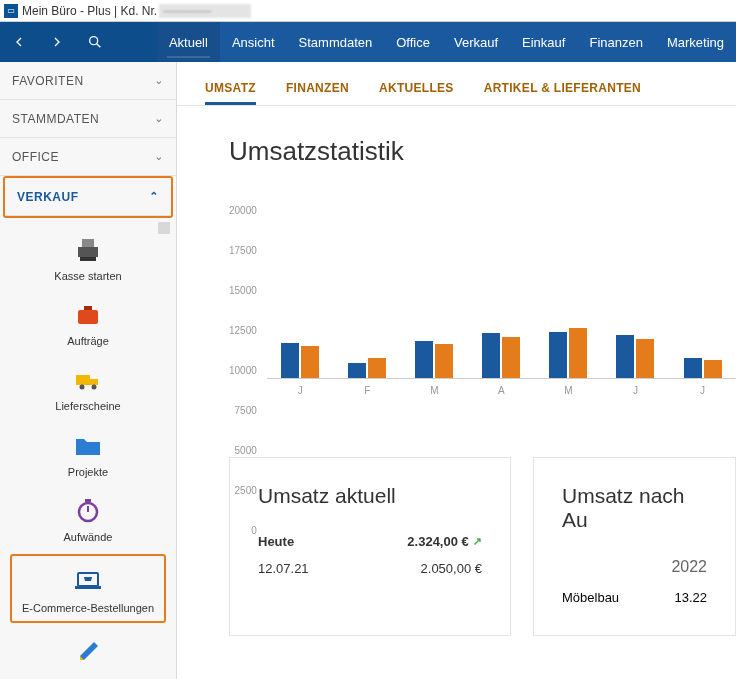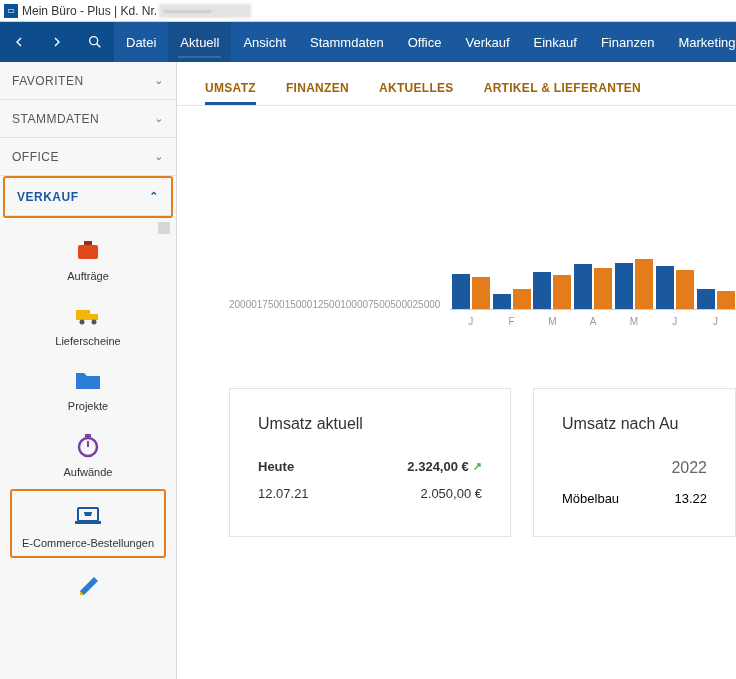--- a/index.html
+++ b/index.html
@@ -40,37 +40,37 @@
 .main { flex: 1; background: #fff; overflow: hidden; }
 .tabs { height: 44px; border-bottom: 1px solid #e5e5e5; display: flex; align-items: flex-end; padding: 0 28px; gap: 30px; }
 .tab { font-size: 12px; font-weight: 600; color: #a16207; padding-bottom: 10px; cursor: pointer; white-space: nowrap; letter-spacing: .3px; }
 .tab.active { border-bottom: 3px solid #1a599e; padding-bottom: 7px; }
 
 .content { padding: 30px 0 0 52px; }
 h1.page-title { font-size: 26px; font-weight: 300; color: #333; margin-bottom: 38px; }
 
 
 .chart-area { display: flex; height: 200px; }
-.y-axis { display: flex; justify-content: space-between; align-items: flex-end; height: 174px; padding-right: 10px; font-size: 10px; color: #999; }
+.y-axis { display: flex; flex-direction: column; align-items: flex-end; height: 174px; padding-right: 10px; font-size: 10px; color: #999; gap: 29px; }
 .plot-wrap { flex: 1; position: relative; }
 .plot { position: relative; height: 174px; border-bottom: 1px solid #ccc; }
 .bars-row { position: absolute; inset: 0; display: flex; align-items: flex-end; }
 .bar-group { flex: 1; display: flex; align-items: flex-end; justify-content: center; gap: 2px; }
 .bar { width: 18px; }
 .bar.a { background: #1a599e; }
 .bar.b { background: #e57c1b; }
 .x-axis { display: flex; font-size: 10px; color: #999; padding-top: 6px; }
 .x-axis span { flex: 1; text-align: center; }
 
 
 .cards { display: flex; gap: 22px; margin-top: 52px; }
 .card { border: 1px solid #e3e3e3; padding: 26px 28px 20px; }
 .card.left { width: 282px; }
 .card.right { flex: 1; }
-.card h2 { font-size: 16px; font-weight: 300; color: #333; margin-bottom: 26px; }
+.card h2 { font-size: 21px; font-weight: 300; color: #333; margin-bottom: 26px; }
 .row { display: flex; justify-content: space-between; align-items: center; font-size: 13px; margin-bottom: 12px; }
 .row .label { color: #333; }
 .row .bold { font-weight: 600; }
 .row .value { color: #333; display: flex; align-items: center; gap: 4px; }
 .arrow-up { color: #4caf50; font-size: 11px; }
 .year-head { text-align: right; font-size: 16px; color: #666; margin-bottom: 14px; }
 .cat-row { display: flex; justify-content: space-between; font-size: 13px; margin-bottom: 10px; }
 
 </style>
 </head>
@@ -97,21 +97,20 @@
         </svg>
     </div>
     <div class="nav-btn">
       <svg viewBox="0 0 24 24">
           <circle cx="10" cy="10" r="6"></circle>
           <line x1="20" y1="20" x2="14.5" y2="14.5"></line>
         </svg>
     </div>
   </div>
   <div class="ribbon-menu" id="ribbon-menu">
-      <div class="ribbon-item">Datei</div>
       <div class="ribbon-item active">Aktuell</div>
       <div class="ribbon-item">Ansicht</div>
       <div class="ribbon-item">Stammdaten</div>
       <div class="ribbon-item">Office</div>
       <div class="ribbon-item">Verkauf</div>
       <div class="ribbon-item">Einkauf</div>
       <div class="ribbon-item">Finanzen</div>
       <div class="ribbon-item">Marketing</div>
     </div>
 </div>
@@ -134,20 +133,30 @@
         </div>
         <div class="highlight-box">
           <div class="panel-head active">
             <span>VERKAUF</span>
             <span class="chev">⌃</span>
           </div>
         </div>
       </div>
     <div class="sidebar-items" id="verkauf-items">
       <div class="sidebar-scroll-hint"></div>
+    <div class="s-item">
+          <div class="icon-wrap">
+            <svg width="32" height="32" viewBox="0 0 32 32">
+              <rect x="6" y="14" width="20" height="10" fill="#555"></rect>
+              <rect x="10" y="6" width="12" height="8" fill="#888"></rect>
+              <rect x="8" y="24" width="16" height="4" fill="#333"></rect>
+            </svg>
+          </div>
+          <span>Kasse starten</span>
+        </div>
         <div class="s-item">
           <div class="icon-wrap">
             <svg width="32" height="32" viewBox="0 0 32 32">
               <rect x="6" y="12" width="20" height="14" rx="2" fill="#e0491b"></rect>
               <rect x="12" y="8" width="8" height="4" fill="#9c2e0f"></rect>
             </svg>
           </div>
           <span>Aufträge</span>
         </div>
         <div class="s-item">
@@ -203,20 +212,21 @@
 
   <div class="main">
     <div class="tabs" id="sub-tabs">
         <div class="tab active">UMSATZ</div>
         <div class="tab">FINANZEN</div>
         <div class="tab">AKTUELLES</div>
         <div class="tab">ARTIKEL &amp; LIEFERANTEN</div>
       </div>
 
     <div class="content">
+      <h1 class="page-title">Umsatzstatistik</h1>
 
       <div class="chart-area">
         <div class="y-axis" id="y-axis">
             <span>20000</span>
             <span>17500</span>
             <span>15000</span>
             <span>12500</span>
             <span>10000</span>
             <span>7500</span>
             <span>5000</span>

